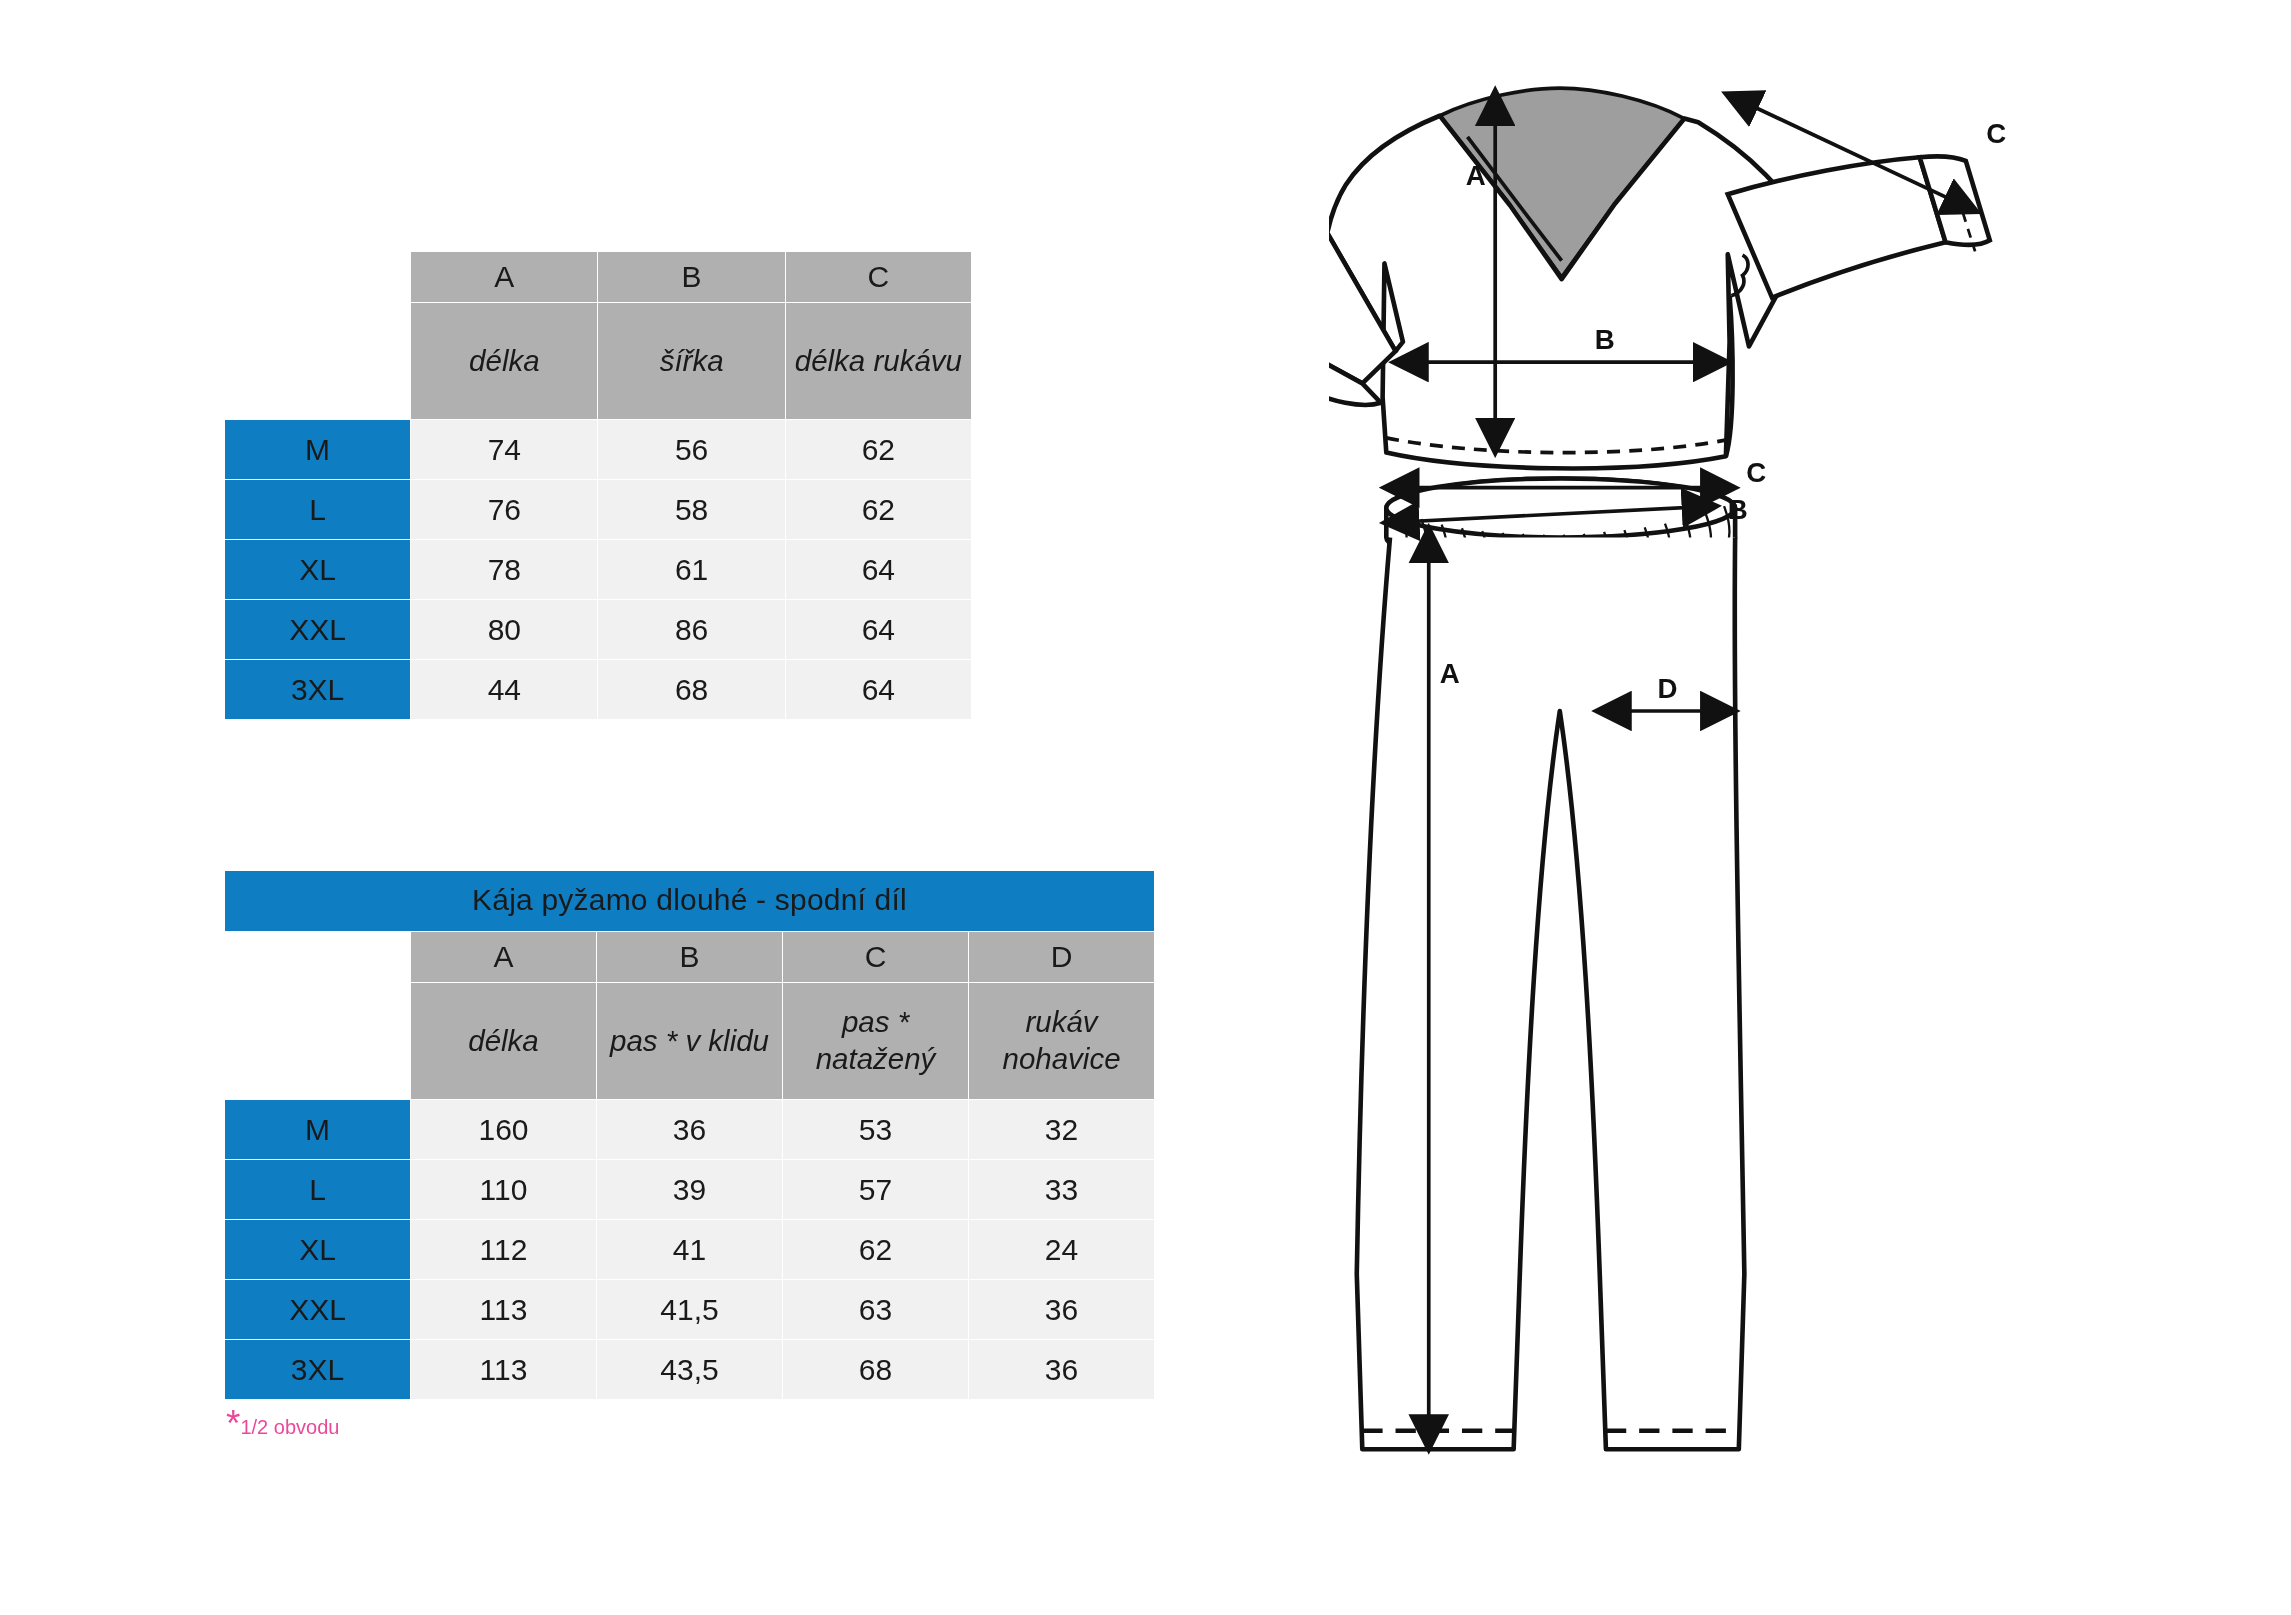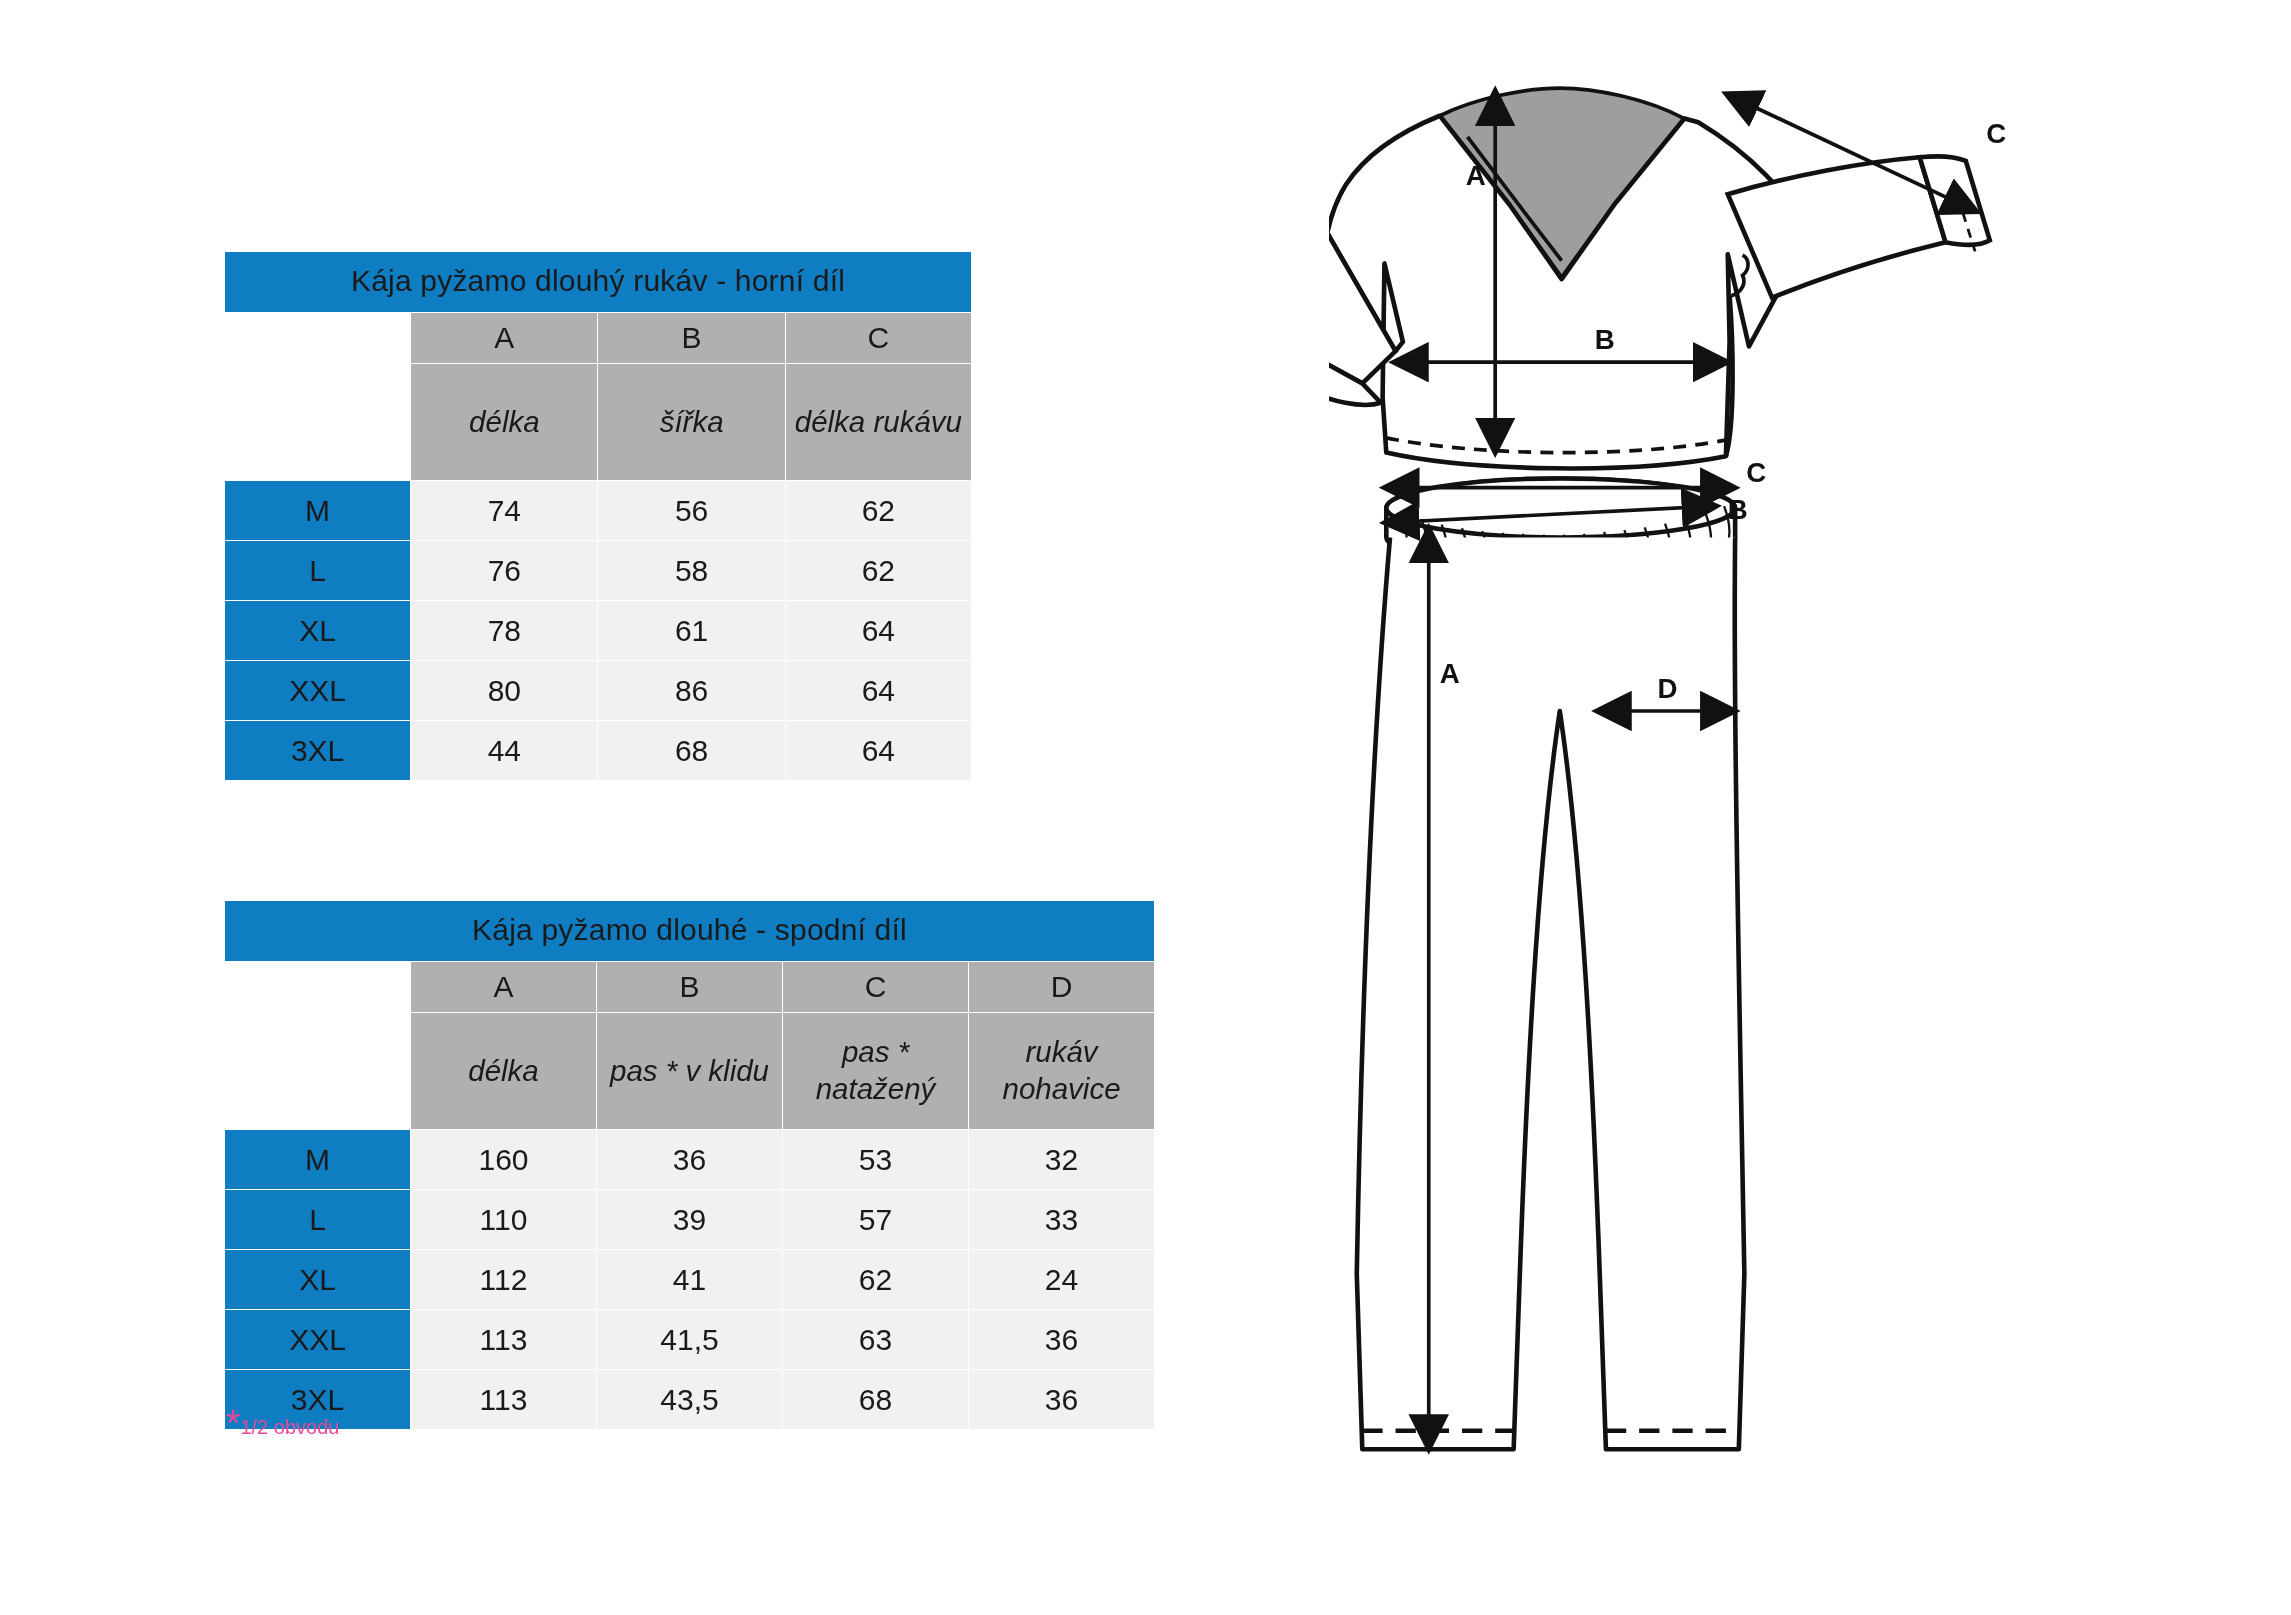--- a/index.html
+++ b/index.html
@@ -77,21 +77,21 @@
   }
 
   
   .t1 { left: 224px; top: 251px; width: 748px; }
   .t1 col.c0 { width: 186px; }
   .t1 col.c1 { width: 187px; }
   .t1 col.c2 { width: 187px; }
   .t1 col.c3 { width: 186px; }
 
   
-  .t2 { left: 224px; top: 900px; width: 928px; }
+  .t2 { left: 224px; top: 870px; width: 928px; }
   .t2 col.c0 { width: 186px; }
   .t2 col.c1 { width: 186px; }
   .t2 col.c2 { width: 186px; }
   .t2 col.c3 { width: 186px; }
   .t2 col.c4 { width: 186px; }
 
   .footnote {
     position: absolute;
     left: 226px;
     top: 1403px;
@@ -125,23 +125,20 @@
 <div class="page">
 
   <table class="size-table t1">
     <colgroup>
         <col class="c0">
         <col class="c1">
         <col class="c2">
         <col class="c3">
       </colgroup>
     <tbody>
-      <tr>
-        <td class="title-cell" colspan="4">Kája pyžamo dlouhý rukáv - horní díl</td>
-      </tr>
       <tr>
         <td class="blank-cell"></td>
         <td class="hdr-letter">A</td>
         <td class="hdr-letter">B</td>
         <td class="hdr-letter">C</td>
       </tr>
       <tr>
         <td class="blank-cell-2"></td>
         <td class="hdr-desc">délka</td>
         <td class="hdr-desc">šířka</td>

